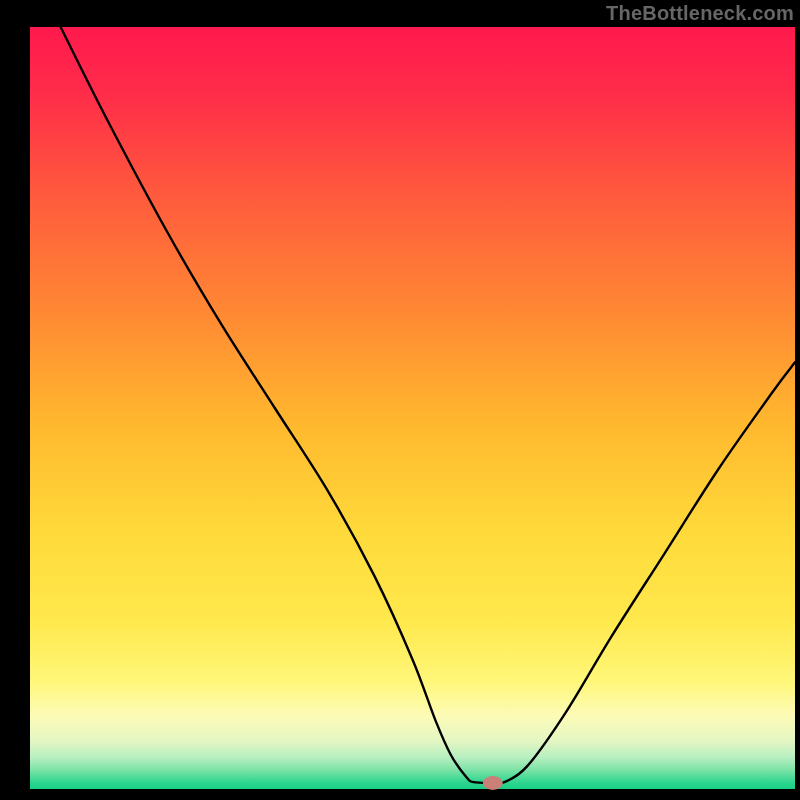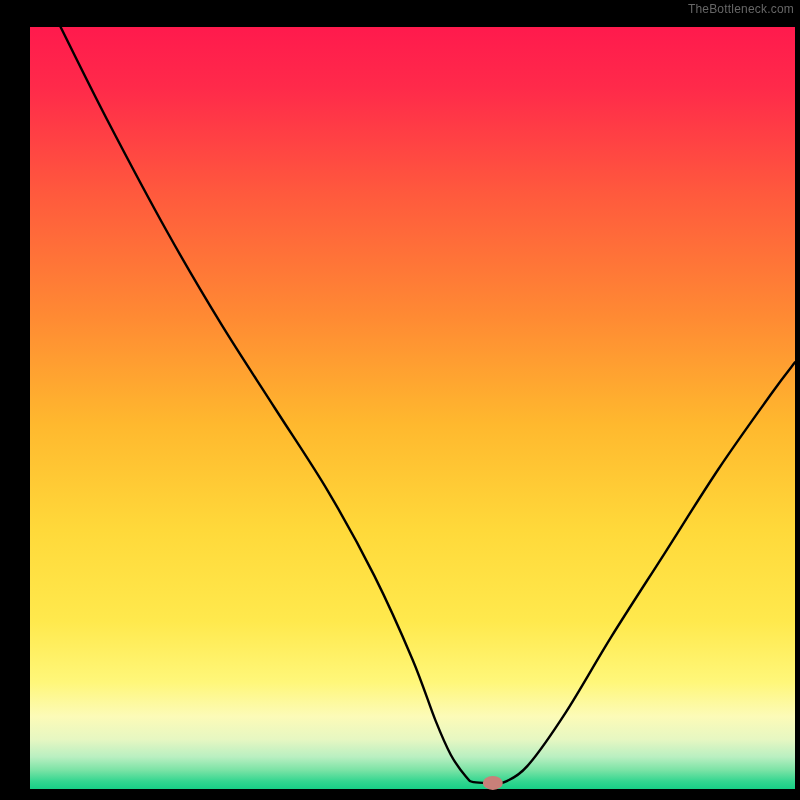--- a/index.html
+++ b/index.html
@@ -13,22 +13,22 @@
   }
   .wrap {
     position: relative;
     width: 800px;
     height: 800px;
   }
   .attribution {
     position: absolute;
     top: 2px;
     right: 6px;
-    font-size: 12px;
-    font-weight: 400;
+    font-size: 20px;
+    font-weight: 700;
     color: #666;
     letter-spacing: 0.2px;
     z-index: 3;
   }
   svg.chart {
     position: absolute;
     top: 0;
     left: 0;
   }
 </style>

